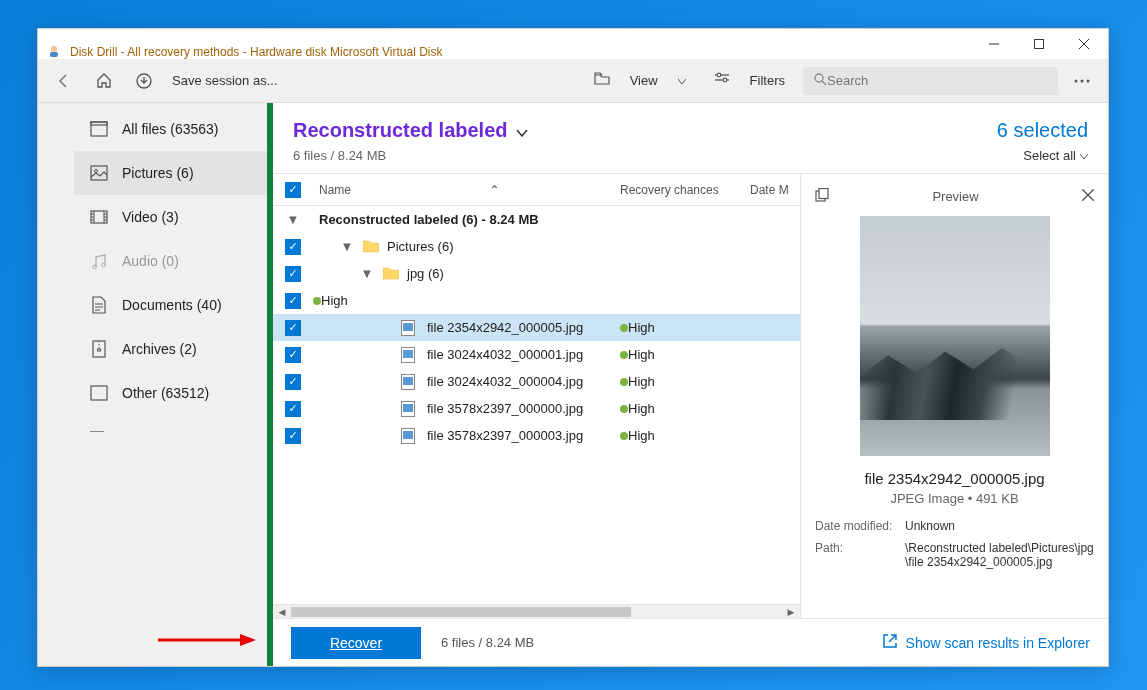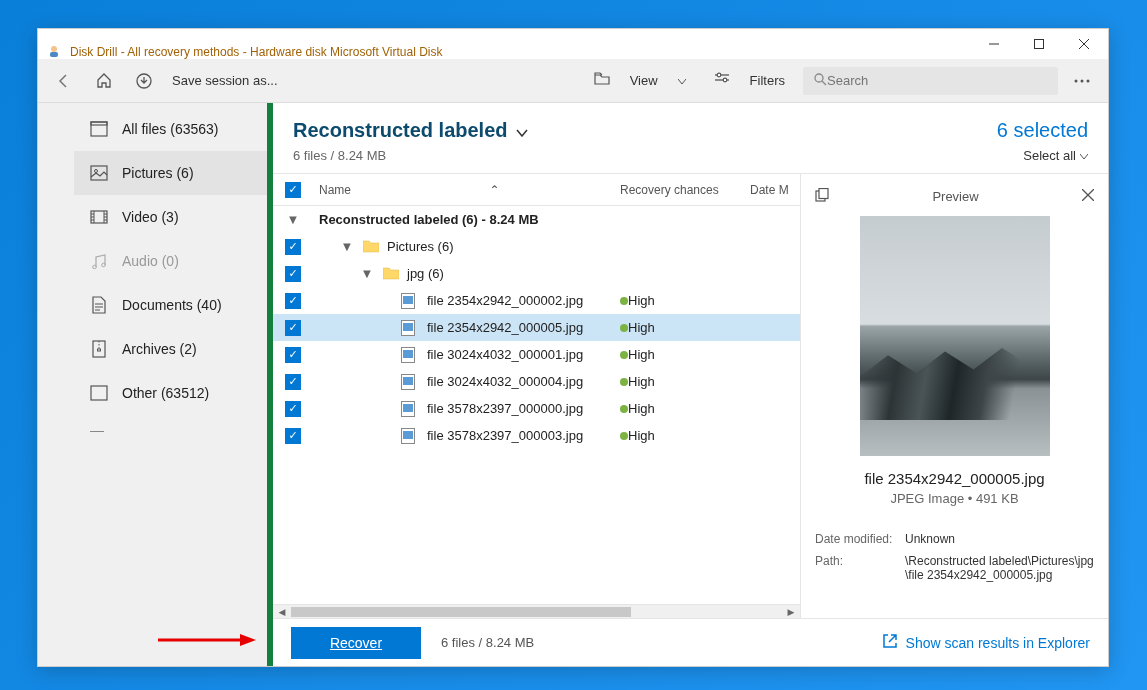--- a/index.html
+++ b/index.html
@@ -19,21 +19,21 @@
 .search-box input { border:none; background:transparent; outline:none; font-size:13px; flex:1; color:#666; }
 .main { flex:1; display:flex; overflow:hidden; }
 .sidebar { width: 235px; background:#f0f0f0; border-right:6px solid #15803d; padding-top:4px;padding-left:36px; }
 .side-item { height: 44px; display:flex; align-items:center; padding:0 16px; gap:14px; font-size:14px; color:#222; cursor:pointer; }
 .side-item.active { background:#e3e3e3; }
 .side-item.disabled { color:#999; }
 .side-icon { width:18px; height:18px; display:flex; align-items:center; justify-content:center; color:#555; }
 .side-item.disabled .side-icon { color:#aaa; }
 .content { flex:1; display:flex; flex-direction:column; overflow:hidden; }
 .content-header { padding: 16px 20px 10px 20px; display:flex; justify-content:space-between; align-items:flex-start; }
-.content-header h2 { font-size: 20px; font-weight:600; color:#0c4a6e; display:flex; align-items:center; gap:8px; }
+.content-header h2 { font-size: 20px; font-weight:600; color:#6d28d9; display:flex; align-items:center; gap:8px; }
 .content-header .sub { font-size: 13px; color:#666; margin-top:6px; }
 .selection-info { text-align:right; }
 .sel-count { color:#0078d4; font-size: 20px; font-weight:400; }
 .sel-all { font-size:13px; color:#333; margin-top:6px; cursor:pointer; display:flex; align-items:center; justify-content:flex-end; gap:4px; }
 .list-area { flex:1; display:flex; overflow:hidden; border-top:1px solid #e5e5e5; }
 .file-list { flex:1; display:flex; flex-direction:column; overflow:hidden; }
 .list-header { height: 32px; display:flex; align-items:center; border-bottom:1px solid #e5e5e5; font-size:12px; color:#555; }
 .col-check { width: 40px; display:flex; justify-content:center; }
 .col-name { flex:1; padding-left:6px; display:flex; align-items:center; gap:4px; }
 .col-recovery { width: 130px; }
@@ -55,21 +55,21 @@
 .checkbox.checked::after { content:"✓"; color:#fff; font-size:11px; line-height:1; }
 .scroll-placeholder { height:14px; background:#f0f0f0; border-top:1px solid #e5e5e5; position:relative; }
 .scroll-thumb { position:absolute; left:18px; top:2px; height:10px; width:340px; background:#c8c8c8; }
 .scroll-arrow { position:absolute; top:0; width:14px; height:14px; display:flex; align-items:center; justify-content:center; color:#666; font-size:9px; }
 .preview { width: 308px; border-left:1px solid #e5e5e5; padding:10px 14px; font-size:13px; color:#333; overflow:hidden; }
 .preview-header { display:flex; align-items:center; justify-content:space-between; height:24px; }
 .preview-title { flex:1; text-align:center; color:#555; font-size:13px; }
 .preview-img { width:190px; height:240px; margin:8px auto 14px auto; display:block; background:linear-gradient(to bottom, #c5ccd0 0%, #d8dde0 45%, #9ba5a8 46%, #5a6668 60%, #3d4548 68%, #8a9295 72%, #b8bfc1 100%); position:relative; overflow:hidden; }
 .preview-img::before { content:""; position:absolute; left:0; right:0; top:55%; height:30%; background: linear-gradient(100deg, transparent 0%, #2d3436 20%, #4a5456 35%, #1e2628 50%, #3d4548 65%, transparent 80%); clip-path: polygon(0 40%, 15% 10%, 30% 35%, 45% 5%, 60% 30%, 75% 0%, 90% 25%, 100% 15%, 100% 100%, 0 100%); }
 .preview-fname { text-align:center; font-size:15px; color:#222; margin-bottom:4px; }
-.preview-meta { text-align:center; color:#666; font-size:13px; margin-bottom:26px; }
+.preview-meta { text-align:center; color:#666; font-size:13px; margin-bottom:13px; }
 .preview-detail { display:flex; font-size:12px; margin-bottom:8px; }
 .preview-detail .k { width:90px; color:#666; }
 .preview-detail .v { flex:1; color:#333; word-break:break-all; }
 .footer { height: 48px; border-top:1px solid #e5e5e5; display:flex; align-items:center; padding:0 18px; gap:20px; }
 .recover-btn { width:130px; height:32px; background:#0078d4; color:#fff; border:none; font-size:14px; cursor:pointer;text-decoration:underline; }
 .footer-info { font-size:13px; color:#555; }
 .footer-link { color:#0078d4; font-size:14px; cursor:pointer; display:flex; align-items:center; gap:8px; }
 .arrow-annotation { position:absolute; left:158px; top:630px; pointer-events:none; }
 </style>
 </head>
@@ -316,28 +316,20 @@
                   <span>jpg (6)</span>
                 </div>
               <div class="col-recovery"></div>
                 <div class="col-date"></div>
             </div>
 
             <div class="row">
               <div class="col-check">
                   <div class="checkbox checked"></div>
                 </div>
-              <div class="col-name">
-                  <span class="indent" style="width:72px"></span>
-                  <span class="file-icon"><svg width="14" height="16" viewBox="0 0 14 16">
-                      <rect x="0.5" y="0.5" width="13" height="15" fill="#fff" stroke="#888"></rect>
-                      <rect x="2" y="3" width="10" height="8" fill="#5a9bd5"></rect>
-                    </svg></span>
-                  <span>file 2354x2942_000002.jpg</span>
-                </div>
               <div class="col-recovery">
                   <span class="dot-high"></span>
                   <span>High</span>
                 </div>
                 <div class="col-date"></div>
             </div>
 
             <div class="row selected">
               <div class="col-check">
                   <div class="checkbox checked"></div>

